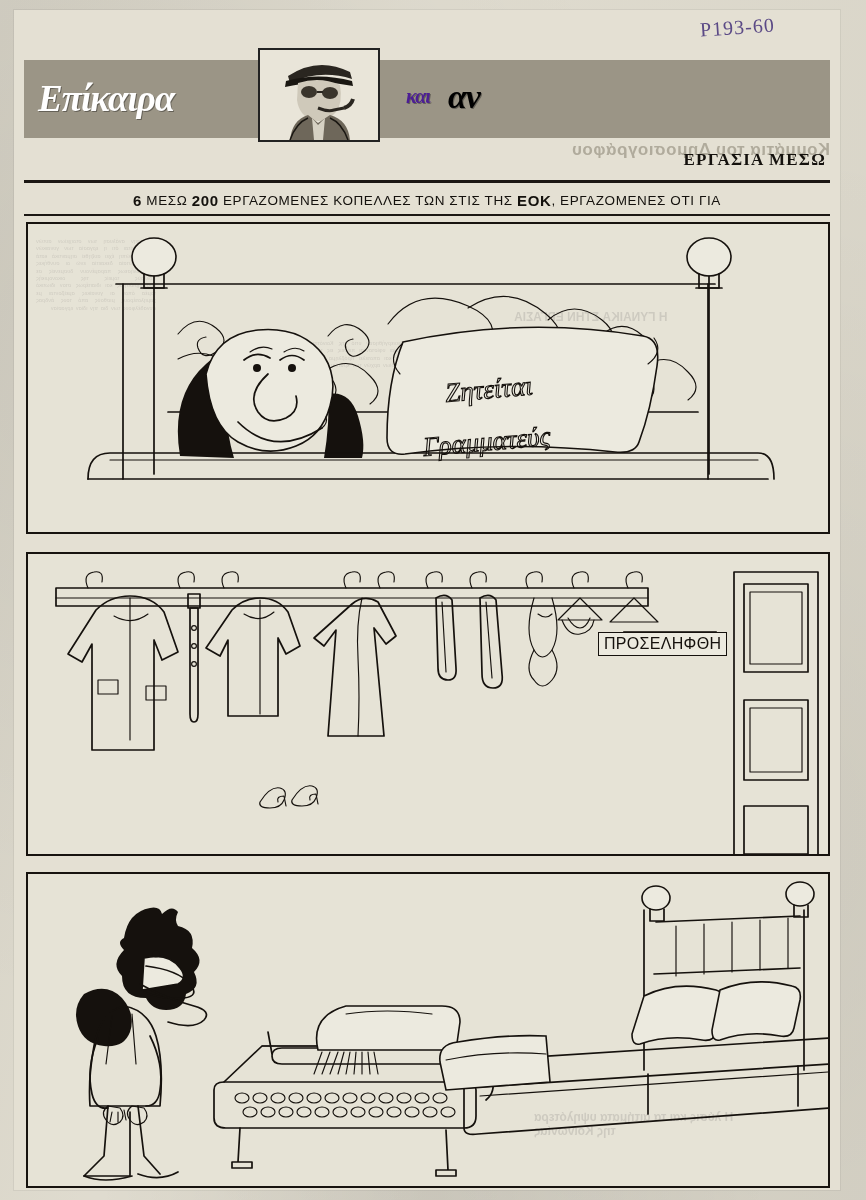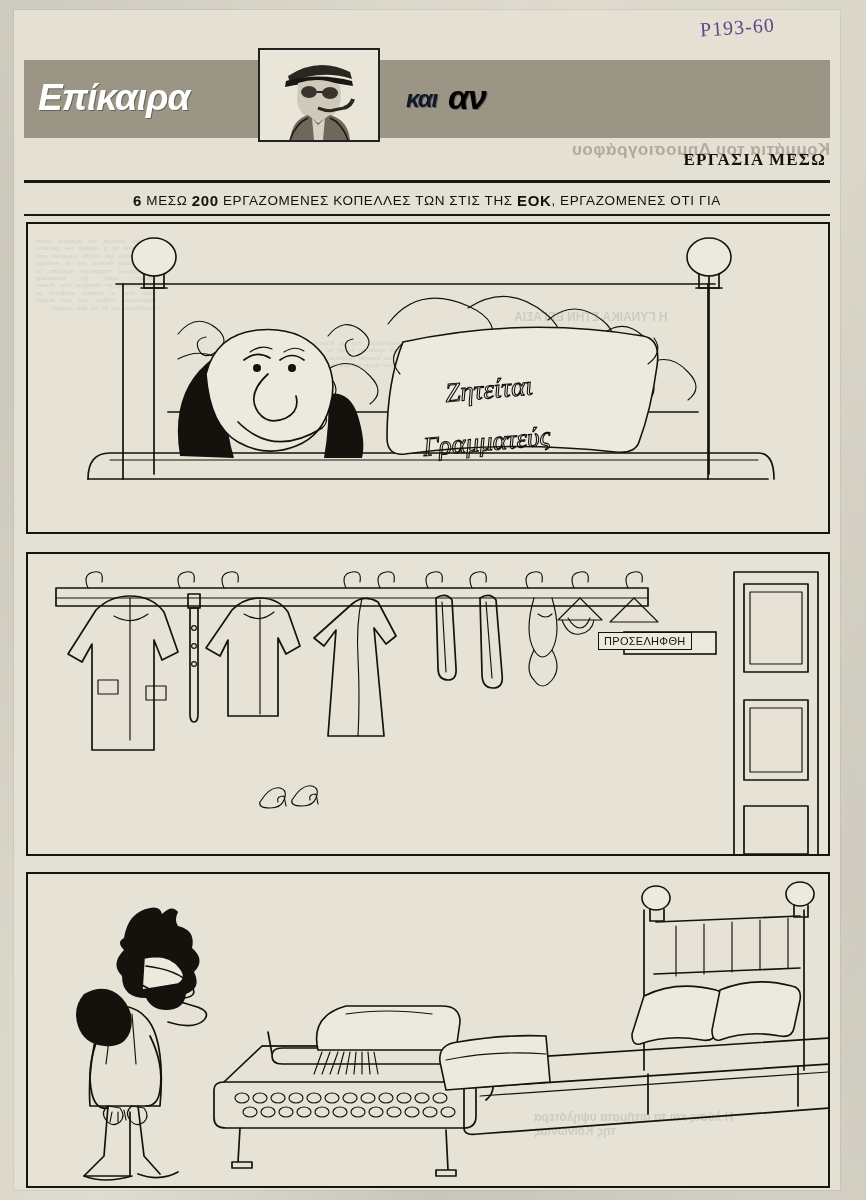--- a/index.html
+++ b/index.html
@@ -53,29 +53,29 @@
   }
 
   
   .masthead{
     position:absolute;left:24px;top:60px;width:806px;height:78px;
     background:#9b9586;
     overflow:hidden;
   }
   .masthead-title{
     position:absolute;top:17px;
-    font-family:Liberation Sans, sans-serif;
+    font-family:Liberation Serif, serif;
     font-weight:bold;font-style:italic;
     font-size:37px;color:#fff;
     letter-spacing:-1px;
     text-shadow:1px 1px 0 rgba(0,0,0,.35);
     white-space:nowrap;
   }
   #mh-left{left:14px;}
-  #mh-kai{left:382px;top:25px;font-size:24px;color:#0f172a;font-style:italic;}
+  #mh-kai{left:382px;top:25px;font-size:20px;color:#4c1d95;font-style:italic;}
   #mh-an{left:424px;top:18px;font-size:34px;color:#000000;}
   #mh-right{left:480px;}
   .mast-photo{
     position:absolute;left:258px;top:48px;width:118px;height:90px;
     background:#efece2;border:2px solid #222;
     overflow:hidden;
   }
   .photo-fig{position:absolute;inset:0;}
   .mast-under{
     position:absolute;left:210px;top:140px;width:620px;height:24px;
@@ -116,21 +116,21 @@
   .solid{fill:#15110d;stroke:none;}
   .paperfill{fill:#eceadf;stroke:#15110d;stroke-width:1.6;}
   .hand{
     font-family:"Liberation Serif", serif;
     font-style:italic;font-size:27px;fill:none;
     stroke:#15110d;stroke-width:1.1;
   }
   .sign-box{
     position:absolute;left:570px;top:394px;
     border:1.6px solid #15110d;background:#eceadf;
-    padding:2px 5px;font-size:11px;letter-spacing:.3px;color:#15110d;
+    padding:2px 5px;font-size:16px;letter-spacing:.3px;color:#15110d;
     font-family:"Liberation Sans", sans-serif;
   }
   
   .ghost-head{
     position:absolute;right:40px;
     color:rgba(60,60,60,0.3);font-weight:bold;font-size:12px;
     transform:scaleX(-1);text-align:right;
   }
 </style>
 </head>

